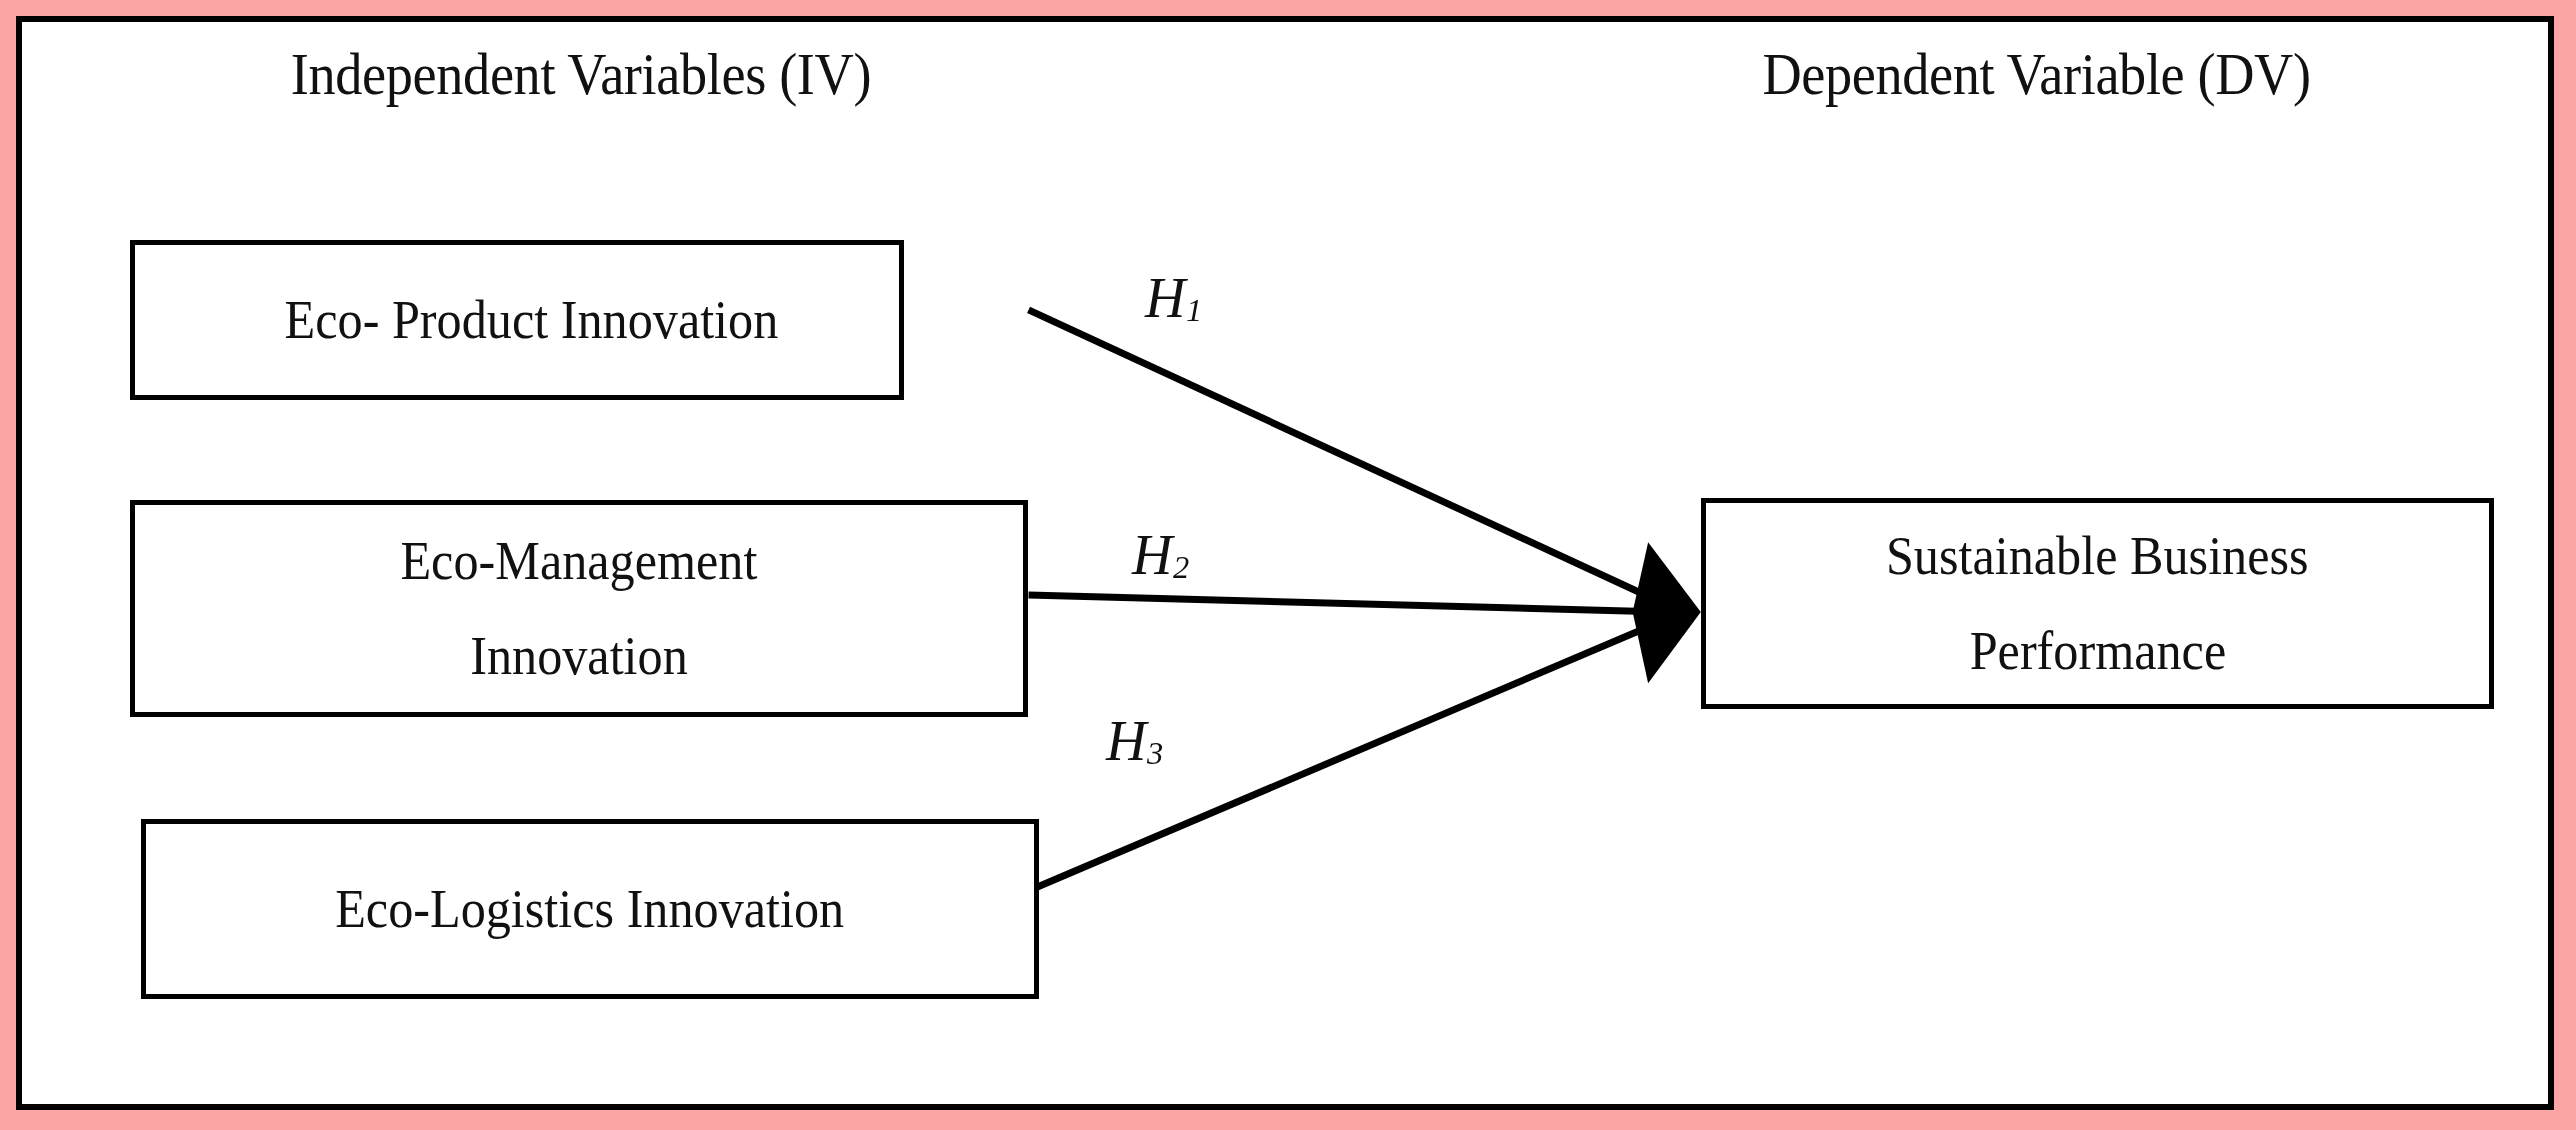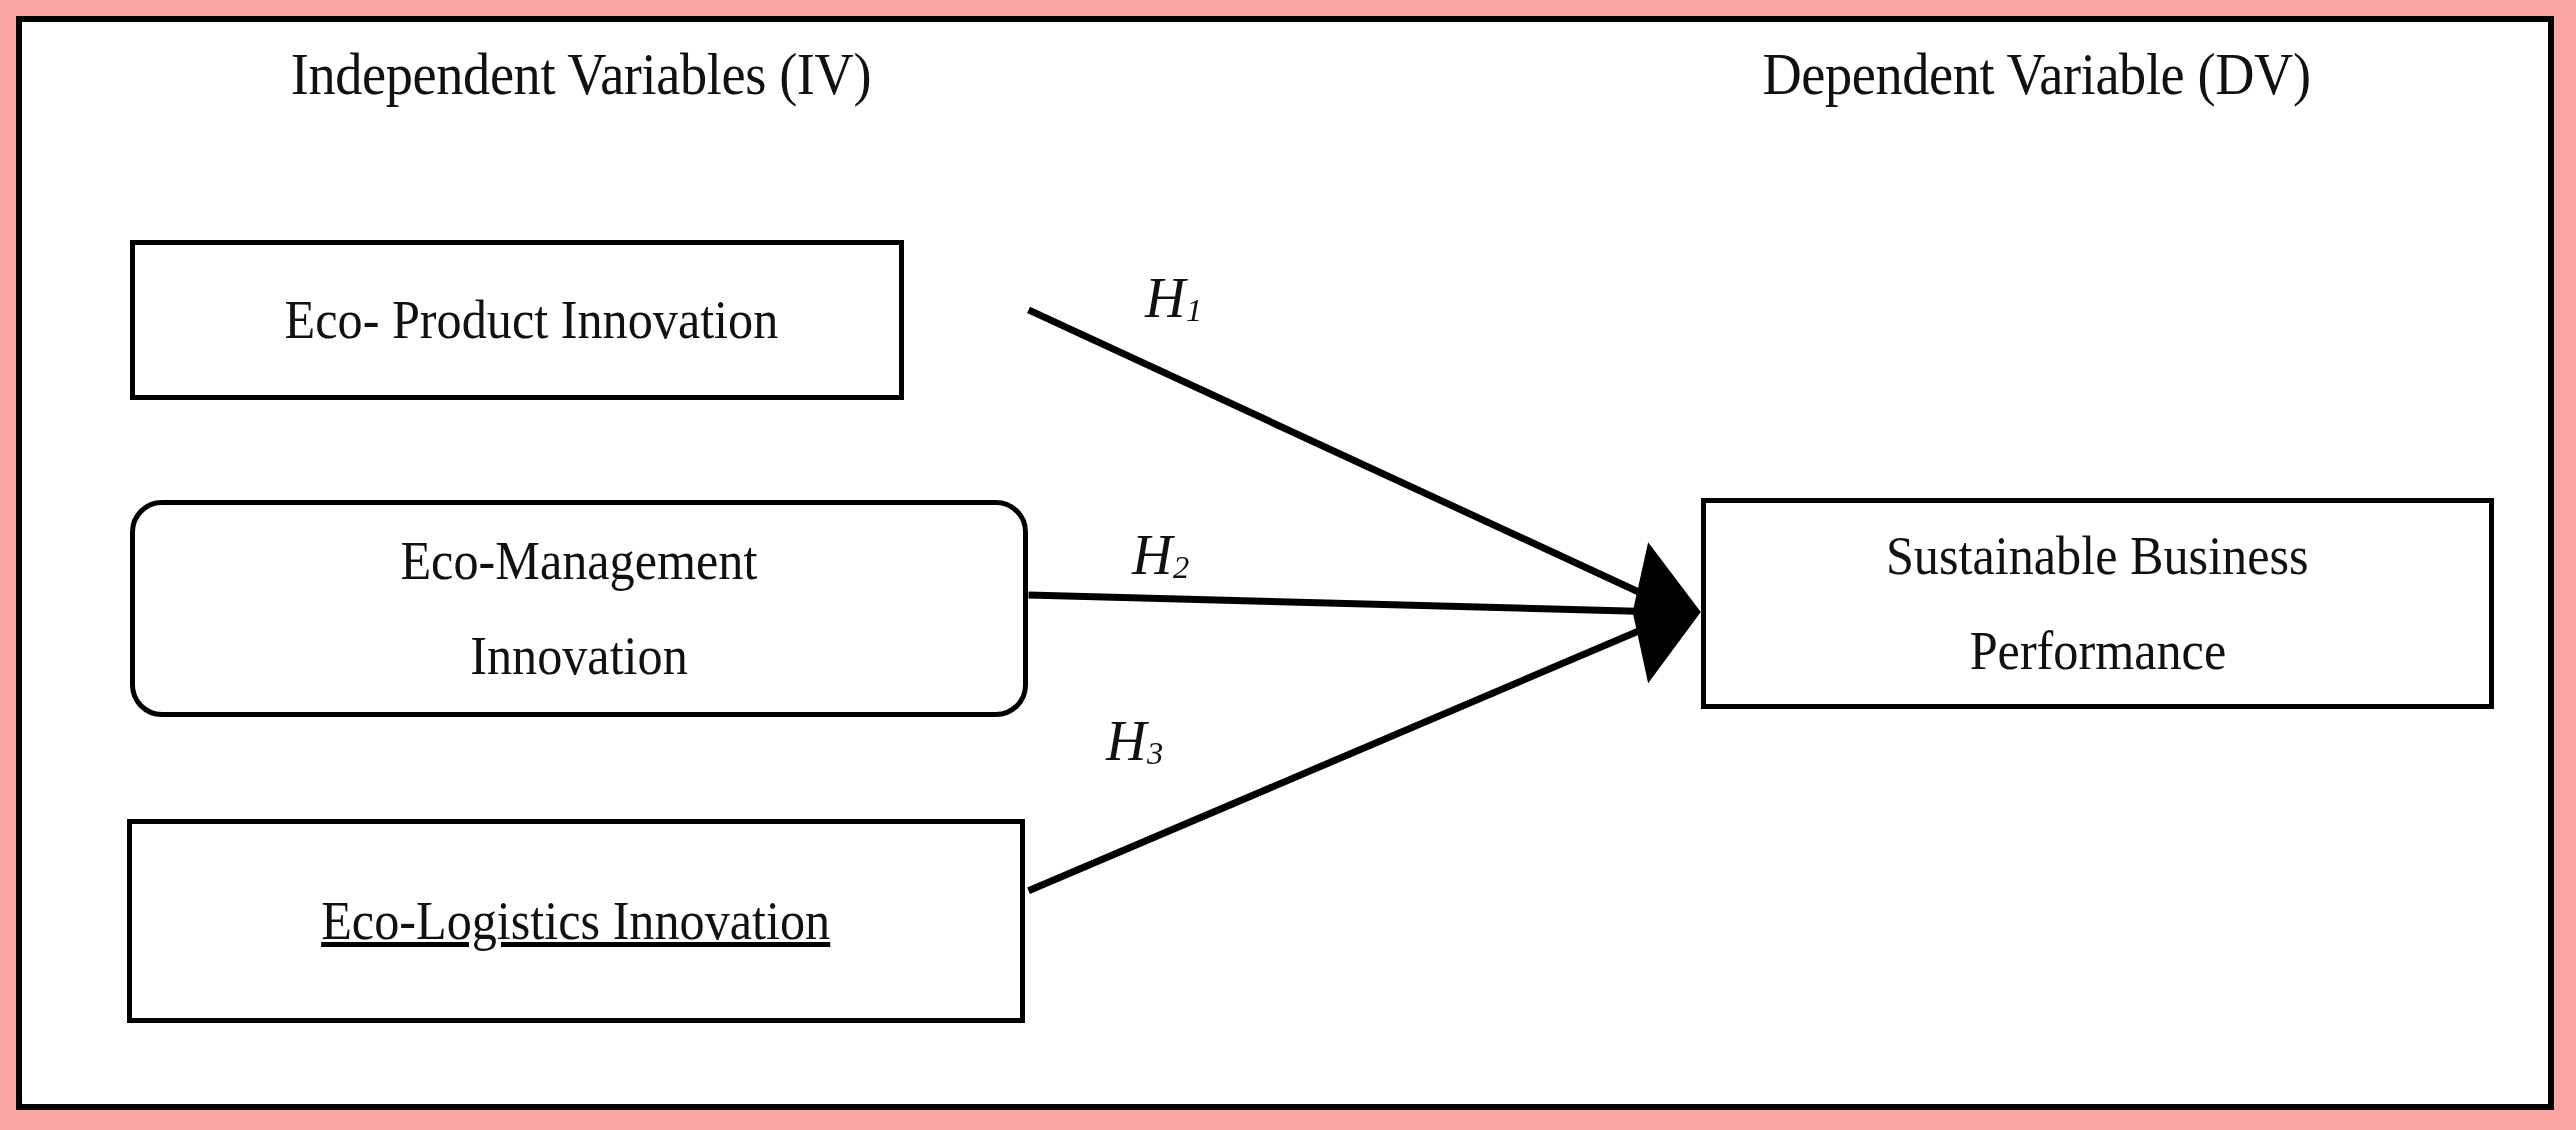--- a/index.html
+++ b/index.html
@@ -59,22 +59,22 @@
     line-height: 1.12;
     color: #111111;
     white-space: nowrap;
     text-align: center;
     transform: scaleX(0.93);
     transform-origin: center center;
   }
   .box-line.spaced { margin: 17px 0; }
 
   #box-eco-product    { left: 130px;  top: 240px;  width: 774px; height: 160px; padding-left: 28px; }
-  #box-eco-management { left: 130px;  top: 500px;  width: 898px; height: 217px; border-radius: 32px; }
-  #box-eco-logistics  { left: 127px;  top: 819px; width: 898px; height: 204px; text-decoration: underline; }
+  #box-eco-management { left: 130px;  top: 500px;  width: 898px; height: 217px; }
+  #box-eco-logistics  { left: 141px;  top: 819px; width: 898px; height: 180px; }
   #box-sustainable    { left: 1701px; top: 498px;  width: 793px;  height: 211px; }
 
   
   #arrow-layer {
     position: absolute;
     left: 0; top: 0;
     width: 2576px;
     height: 1131px;
     z-index: 2;
     pointer-events: none;

